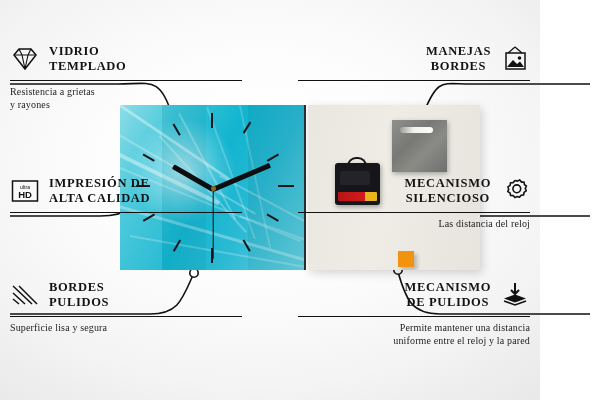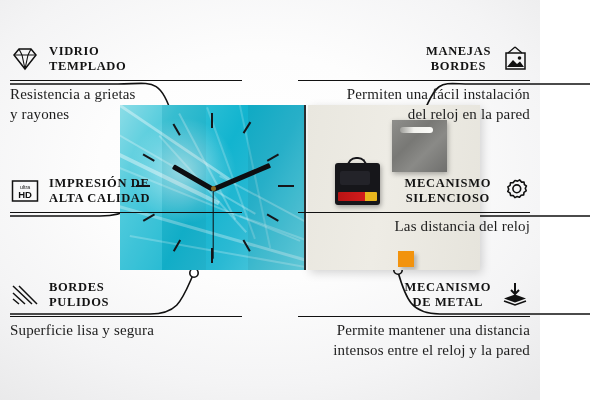--- a/index.html
+++ b/index.html
@@ -31,21 +31,21 @@
     font-size:12.5px; font-weight:700; line-height:1.22;
     letter-spacing:0.65px; color:#131313;
   }
   .f-title .l2 { display:block;text-align:center; }
 
   .f-rule {
     height:1px; background:#111; margin-top:4px; width:100%;
   }
   .f-sub {
     font-family:"Liberation Serif", serif;
-    font-size:15px; line-height:1.33; color:#1d1d1d;
+    font-size:10px; line-height:1.33; color:#1d1d1d;
     margin-top:4px; letter-spacing:.15px;
   }
   .f-sub .l2 { display:block; }
 
   .ic { flex:0 0 auto; width:30px; height:26px; display:block; }
 
   
   #product { position:absolute; left:120px; top:105px; width:360px; height:165px; }
 
   #clock {
@@ -240,24 +240,20 @@
         <rect x="6" y="7" width="19" height="16" fill="none" stroke="#111" stroke-width="1.5"></rect>
         <circle cx="19.5" cy="12" r="1.8" fill="#111"></circle>
         <path d="M7 21 L13 14 L17 18 L20 15.5 L24 21 Z" fill="#111"></path>
       </svg>
       <div class="f-title">
         <span>MANEJAS</span>
         <span class="l2">BORDES</span>
       </div>
     </div>
     <div class="f-rule"></div>
-    <div class="f-sub">
-      <span>Permiten una fácil instalación</span>
-      <span class="l2">del reloj en la pared</span>
-    </div>
   </div>
 
   <div class="feature right" style="top:174px;">
     <div class="f-head">
       <svg class="ic" viewBox="0 0 30 26">
         <path d="M15 2.5 L17.6 3.1 L19.6 1.9 L21.6 4.1 L24 4 L24.4 6.7 L26.4 8 L25.3 10.4
                  L26.2 12.8 L24 14.3 L23.7 16.9 L21.1 17.2 L19.5 19.3 L17.1 18.5 L14.9 19.6
                  L13.2 17.6 L10.6 17.5 L10 14.9 L7.8 13.6 L8.7 11.2 L7.9 8.8 L10.1 7.4
                  L10.5 4.8 L13.1 4.6 Z" fill="none" stroke="#111" stroke-width="1.6" stroke-linejoin="round"></path>
         <circle cx="16.8" cy="10.8" r="3.9" fill="none" stroke="#111" stroke-width="1.6"></circle>
@@ -275,23 +271,23 @@
 
   <div class="feature right" style="top:278px;">
     <div class="f-head">
       <svg class="ic" viewBox="0 0 30 26">
         <path d="M15 1 L15 11 M11 8 L15 12 L19 8" fill="none" stroke="#111" stroke-width="2"></path>
         <path d="M15 12.5 L26 16.5 L15 20.5 L4 16.5 Z" fill="#111"></path>
         <path d="M4 19 L15 23 L26 19" fill="none" stroke="#111" stroke-width="1.6"></path>
       </svg>
       <div class="f-title">
         <span>MECANISMO</span>
-        <span class="l2">DE METAL</span>
+        <span class="l2">DE PULIDOS</span>
       </div>
     </div>
     <div class="f-rule"></div>
     <div class="f-sub">
       <span>Permite mantener una distancia</span>
-      <span class="l2">intensos entre el reloj y la pared</span>
+      <span class="l2">uniforme entre el reloj y la pared</span>
     </div>
   </div>
 
 </div>
 
 </body></html>

